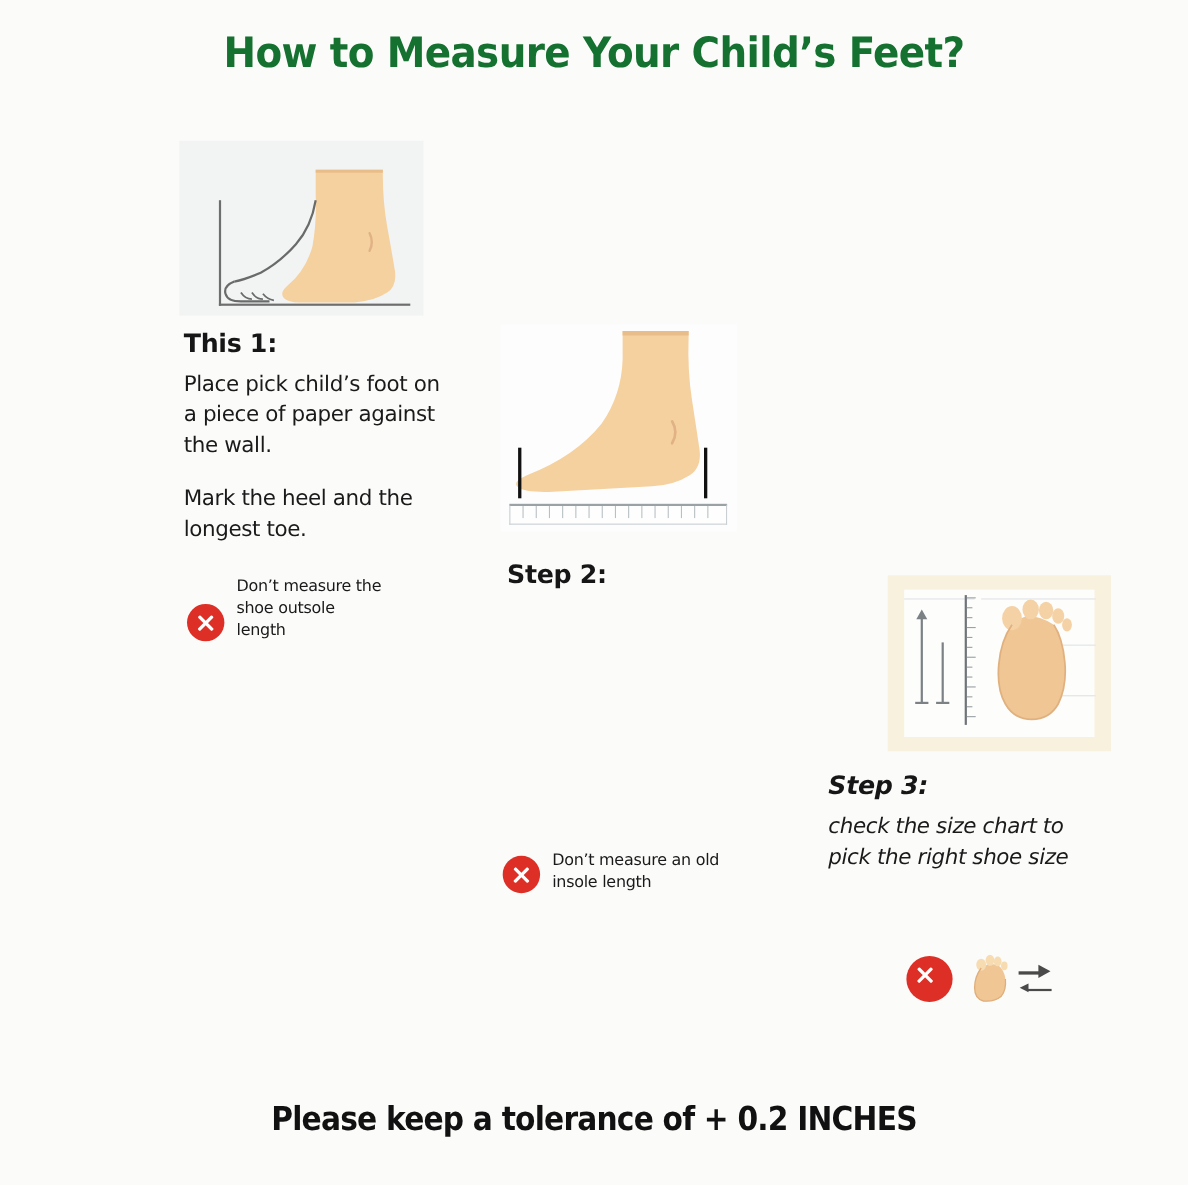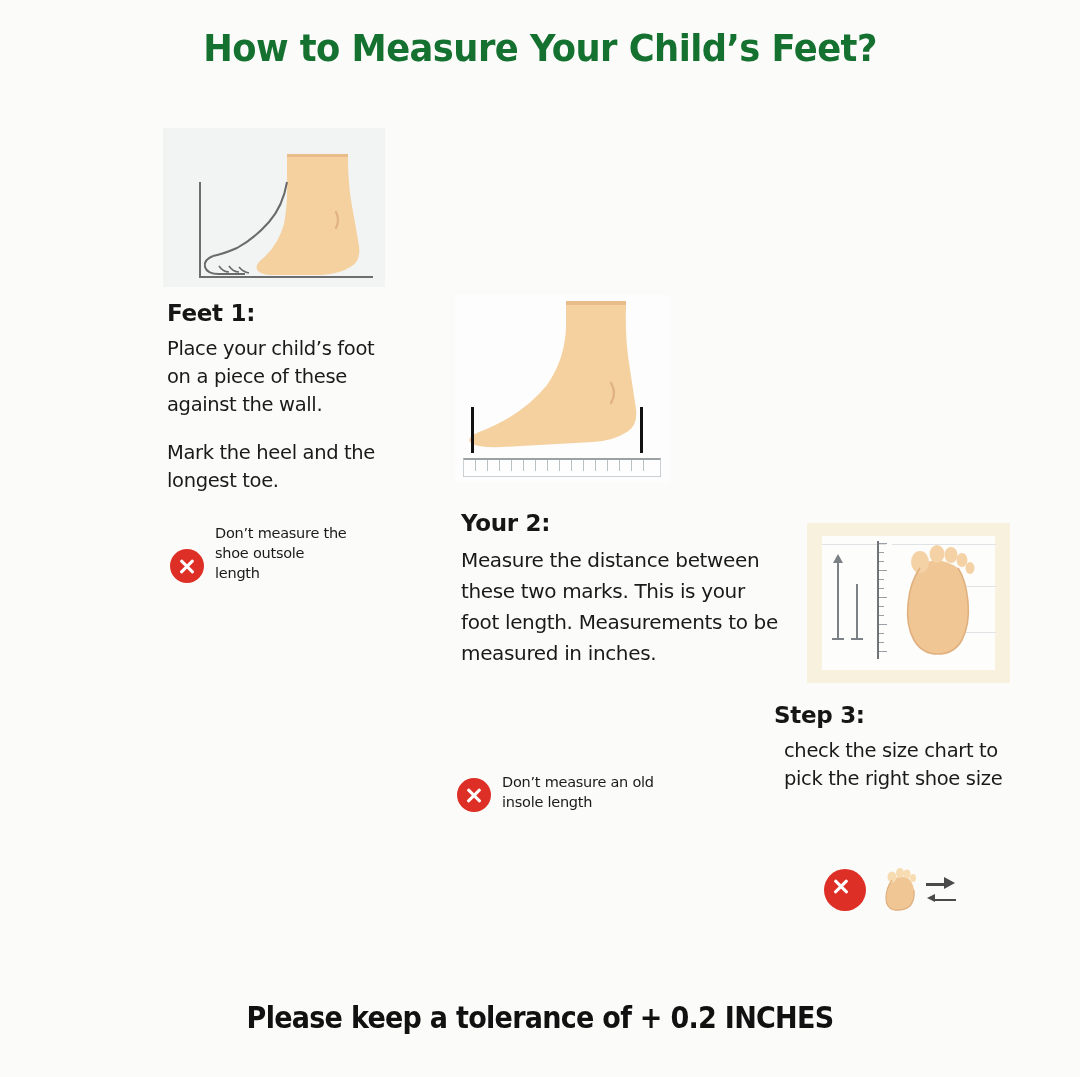--- a/index.html
+++ b/index.html
@@ -218,23 +218,23 @@
   <svg class="sketch" viewBox="0 0 110 100">
     <path d="M88 2 Q84 26 70 42 Q56 58 38 68 Q24 74 14 76" fill="none" stroke="#6a6a6a" stroke-width="2"></path>
     <path d="M14 76 Q4 80 6 87 Q8 94 20 94 L46 94" fill="none" stroke="#6a6a6a" stroke-width="2"></path>
     <path d="M20 86 Q24 92 30 92" fill="none" stroke="#6a6a6a" stroke-width="1.6"></path>
     <path d="M30 86 Q34 92 40 92" fill="none" stroke="#6a6a6a" stroke-width="1.6"></path>
     <path d="M40 87 Q44 92 50 93" fill="none" stroke="#6a6a6a" stroke-width="1.6"></path>
   </svg>
 </div>
 
 <div style="position:absolute; left:167px; top:300px; width:235px;">
-  <div class="step-title">Feet 1:</div>
+  <div class="step-title">This 1:</div>
   <div class="step-body" style="margin-top:9px;">
-    <p>Place your child’s foot on a piece of these against the wall.</p>
+    <p>Place pick child’s foot on a piece of paper against the wall.</p>
     <p>Mark the heel and the longest toe.</p>
   </div>
 </div>
 
 <div class="badge" style="left:170px; top:522px; width:180px;">
   <div class="badge-circle"></div>
   <div class="badge-text">Don’t measure the shoe outsole length</div>
 </div>
 
 <div id="panel2">
@@ -260,24 +260,21 @@
     <i style="left:119px"></i>
       <i style="left:131px"></i>
       <i style="left:143px"></i>
     <i style="left:155px"></i>
       <i style="left:167px"></i>
       <i style="left:179px"></i>
   </div>
 </div>
 
 <div style="position:absolute; left:461px; top:510px; width:320px;">
-  <div class="step-title">Your 2:</div>
-  <div class="step-body" style="margin-top:9px; line-height:31px; font-size:20px;">
-    <p>Measure the distance between these two marks. This is your foot length. Measurements to be measured in inches.</p>
-  </div>
+  <div class="step-title">Step 2:</div>
 </div>
 
 <div class="badge" style="left:457px; top:771px; width:200px;">
   <div class="badge-circle"></div>
   <div class="badge-text">Don’t measure an old insole length</div>
 </div>
 
 <div id="panel3">
   <div class="inner">
     <div class="hline" style="left:0;  top:8px;  width:64px;"></div>
@@ -315,23 +312,23 @@
       <ellipse cx="43" cy="12" rx="7.5" ry="9" fill="#f5d2a6"></ellipse>
       <ellipse cx="57" cy="13" rx="6.5" ry="8" fill="#f5d2a6"></ellipse>
       <ellipse cx="68" cy="18" rx="5.5" ry="7" fill="#f5d2a6"></ellipse>
       <ellipse cx="76" cy="26" rx="4.5" ry="6" fill="#f5d2a6"></ellipse>
       <path d="M26 26 Q16 40 14 62 Q12 84 20 98 Q28 112 44 112 Q60 112 68 98
                Q76 82 74 60 Q72 38 64 26" fill="none" stroke="#e0b17f" stroke-width="1.6"></path>
     </svg>
   </div>
 </div>
 
-<div style="position:absolute; left:774px; top:702px; width:240px;">
+<div style="position:absolute; left:753px; top:702px; width:240px;font-style:italic;">
   <div class="step-title">Step 3:</div>
-  <div class="step-body" style="margin-top:9px;margin-left:10px;">
+  <div class="step-body" style="margin-top:9px;">
     <p>check the size chart to pick the right shoe size</p>
   </div>
 </div>
 
 <div class="badge" style="left:824px; top:868px; align-items:center;">
   <div class="badge-circle" style="width:42px;height:42px;"></div>
 
   <svg class="badge-footprint" viewBox="0 0 36 44">
     <path d="M10 12 Q4 20 4 30 Q4 40 12 42 Q22 43 28 38 Q33 32 32 22
              Q31 14 26 10 Q18 6 10 12 Z" fill="#f0c695"></path>

